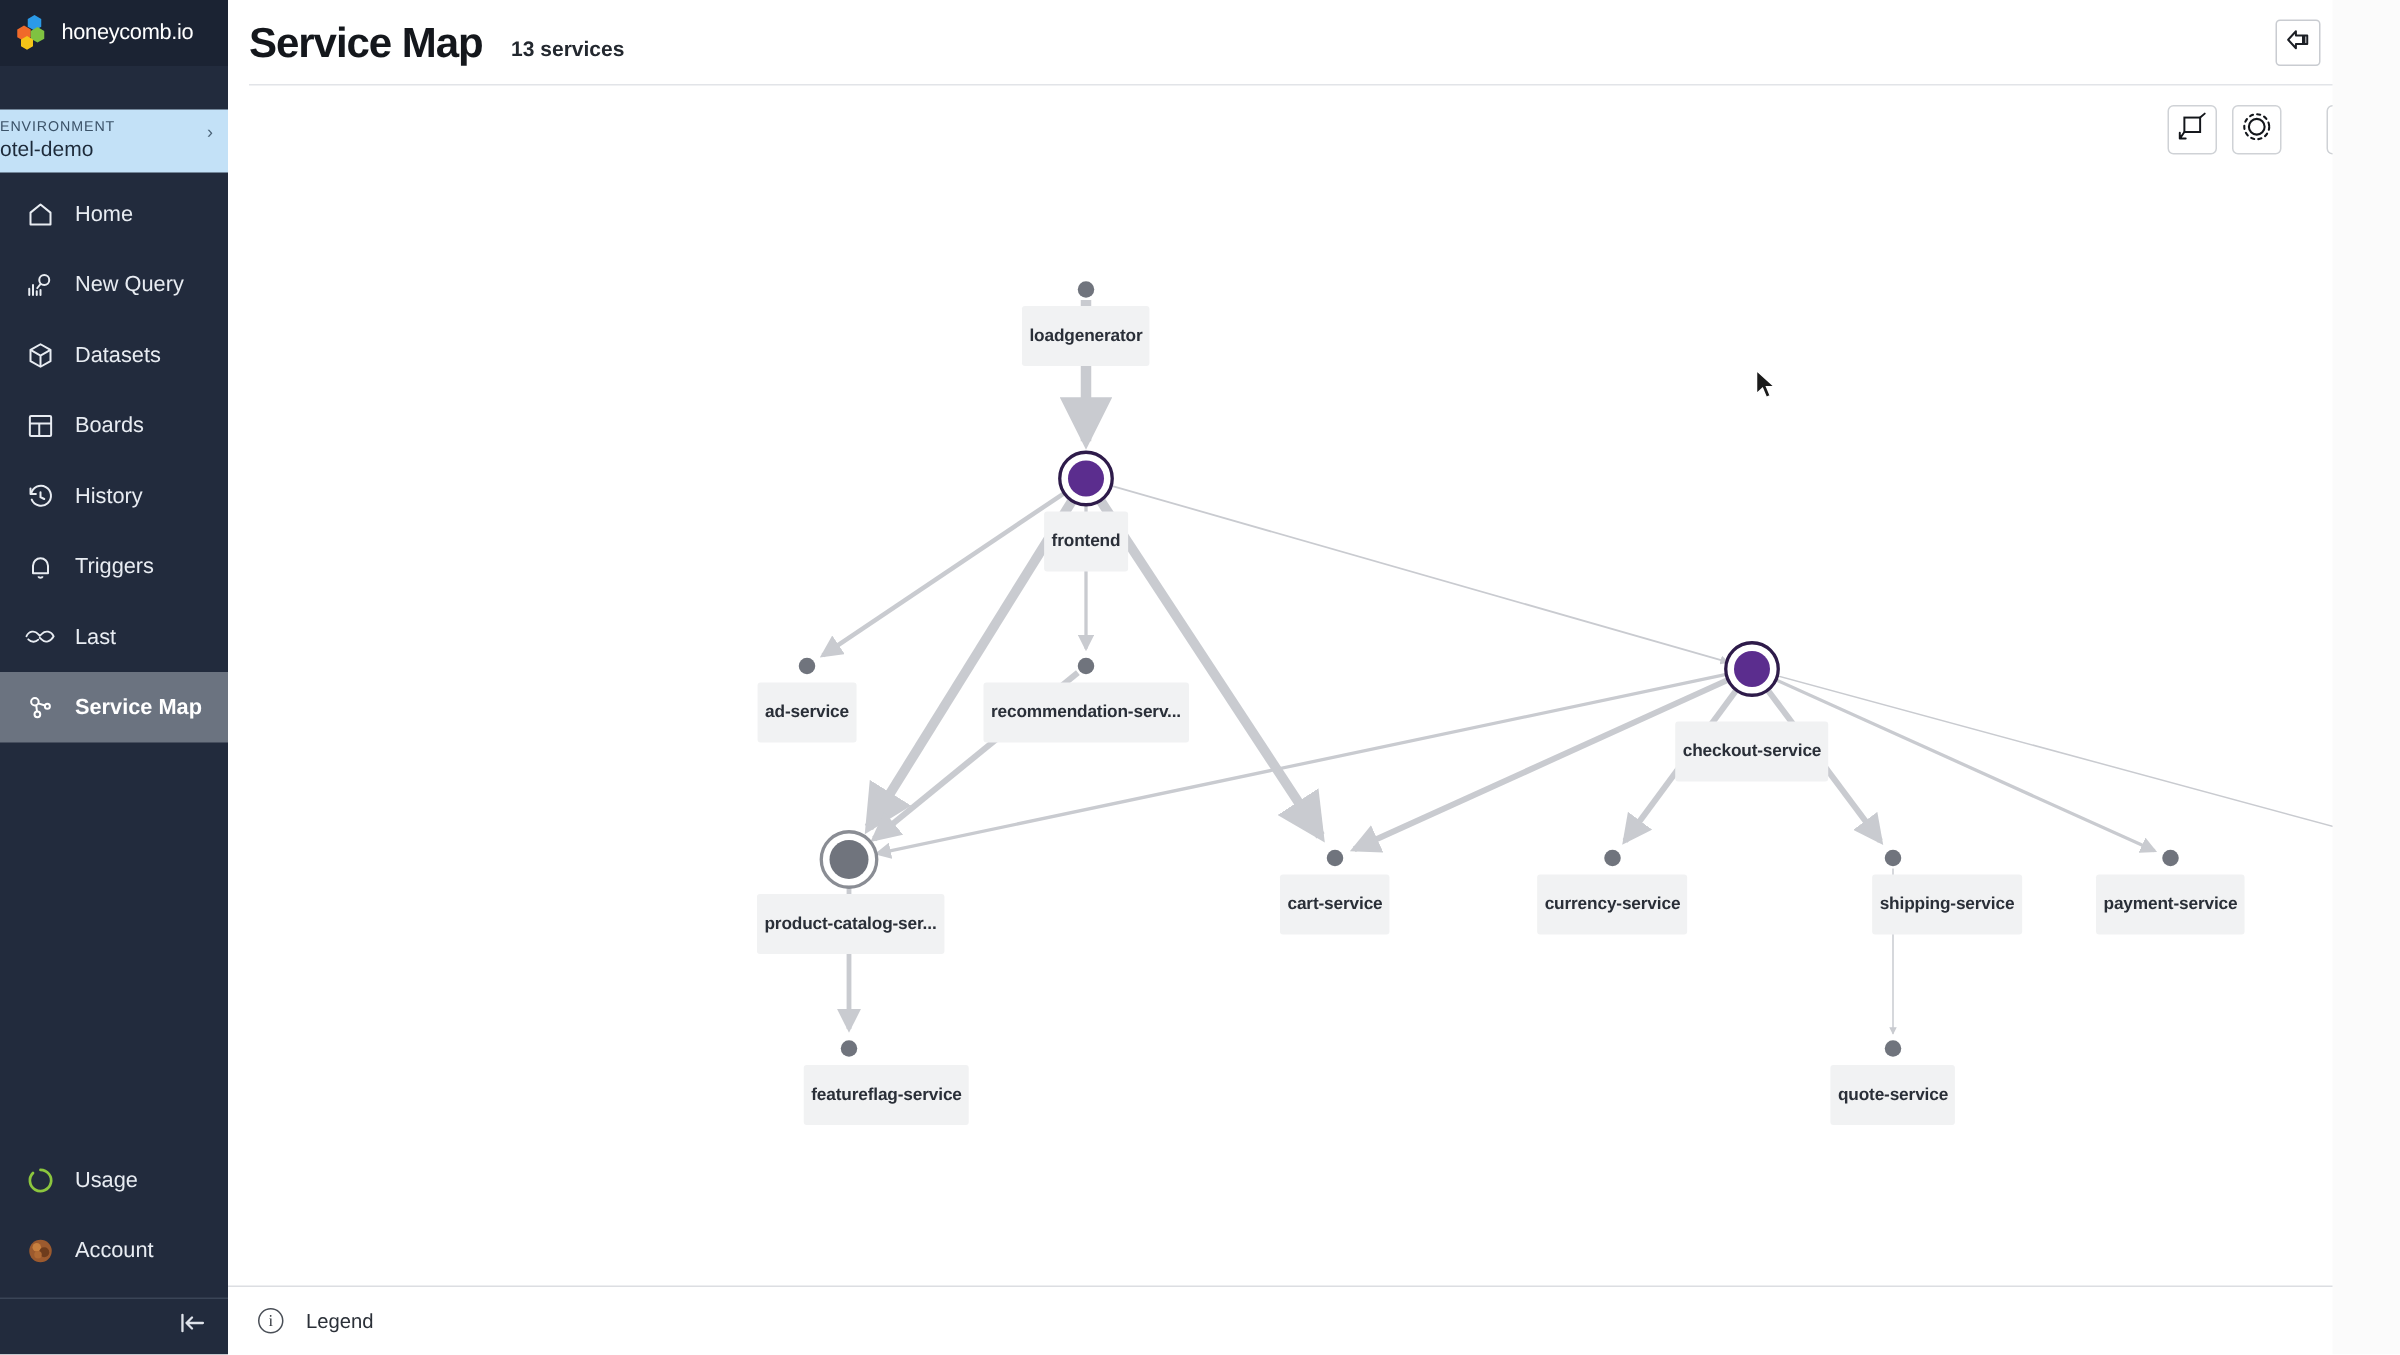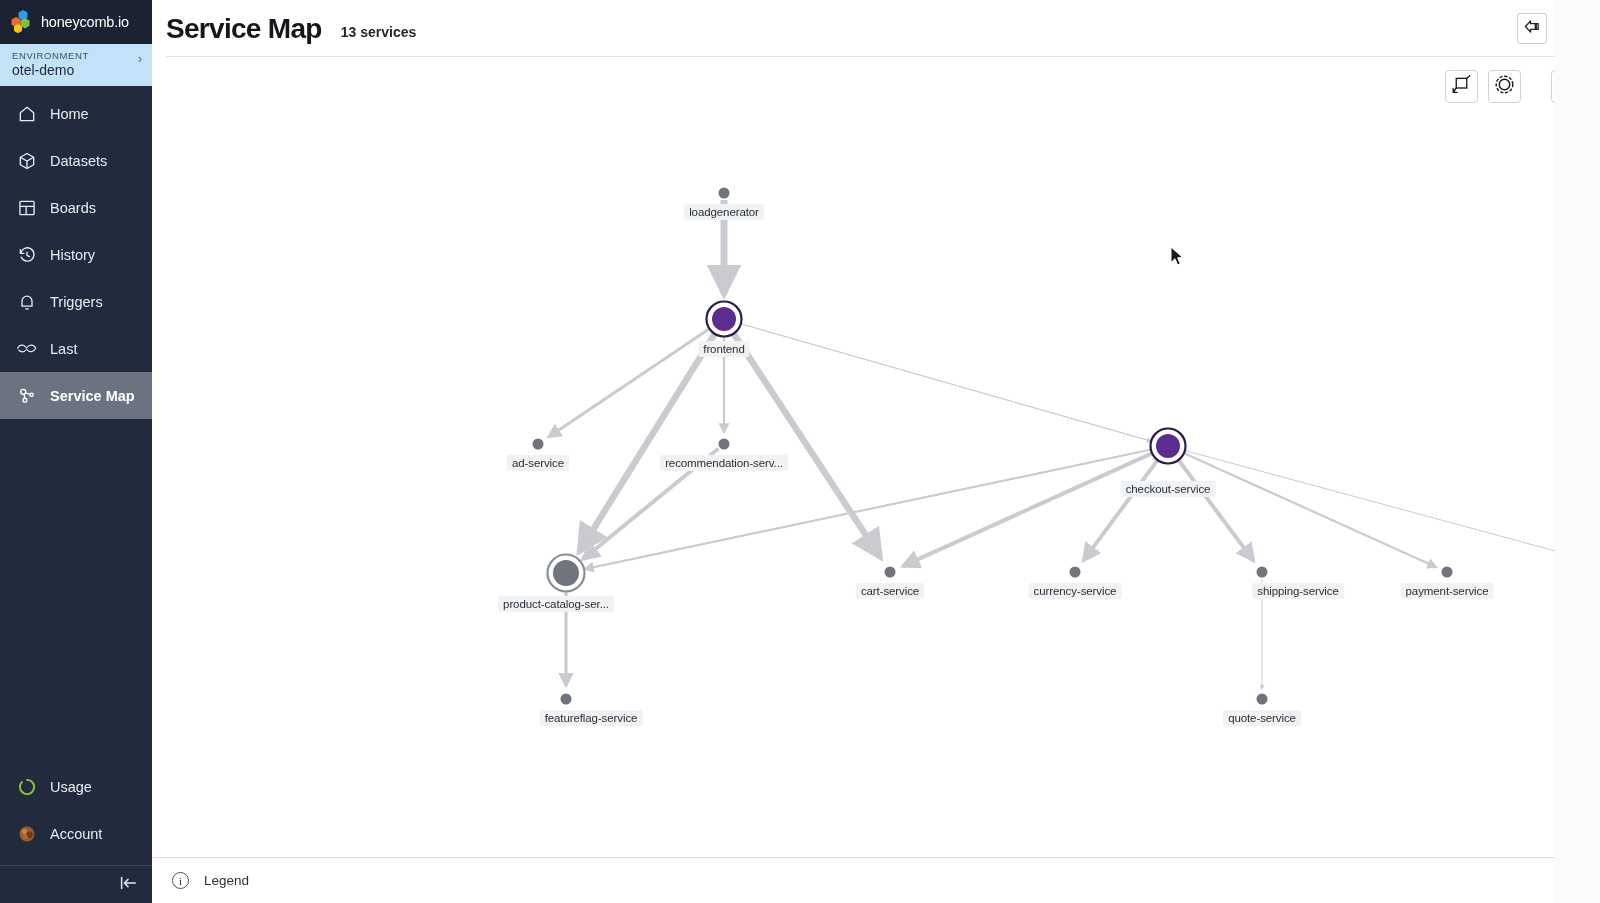--- a/index.html
+++ b/index.html
@@ -23,22 +23,22 @@
   .brand {
     height: 44px; display: flex; align-items: center;
     padding-left: 10px; gap: 5px;
     background: #1b2333;
   }
   .brand-logo { width: 26px; height: 26px; position: relative; flex: 0 0 26px; }
   .brand-text { font-size: 14.5px; letter-spacing: -0.2px; color: #ffffff; font-weight: 500; }
 
   .env {
     background: #c3e1f7; color: #1d2a3a;
-    padding: 6px 10px 8px 12px;
-    position: relative; cursor: pointer;
+    padding: 6px 10px 8px 0;
+    position: relative; cursor: pointer; margin-top: 29px;
   }
   .env-label { font-size: 9.5px; letter-spacing: 0.6px; color: #3b5268; text-transform: uppercase; }
   .env-value { font-size: 14px; color: #1d2a3a; margin-top: 1px; }
   .env-chevron { position: absolute; right: 10px; top: 8px; font-size: 12px; color: #4a6277; }
 
   .nav { margin-top: 4px; display: flex; flex-direction: column; }
   .nav-item {
     display: flex; align-items: center; gap: 13px;
     padding: 0 0 0 16px; height: 47px;
     color: #e8ecf2; font-size: 14.5px; cursor: pointer;
@@ -90,22 +90,22 @@
     background: #fff; display: flex; align-items: center; justify-content: center; cursor: pointer;
   }
 
   
   .canvas { position: absolute; left: 0; top: 57px; right: 0; bottom: 46px; overflow: hidden; }
   .canvas svg { position: absolute; left: 0; top: 0; }
 
   .node-label {
     position: absolute; transform: translateX(-50%);
     background: #f1f2f3; color: #2a2f38;
-    font-size: 11.5px; font-weight: normal; letter-spacing: -0.1px;
-    padding: 2px 5px; border-radius: 2px; white-space: nowrap; cursor: pointer;
+    font-size: 11.5px; font-weight: bold; letter-spacing: -0.1px;
+    padding: 14px 5px; border-radius: 2px; white-space: nowrap; cursor: pointer;
   }
 
   
   .legend-bar {
     position: absolute; left: 0; right: 0; bottom: 0; height: 46px;
     display: flex; align-items: center; padding-left: 20px;
     border-top: 1px solid #dcdee2;
   }
   .legend-info {
     width: 17px; height: 17px; border-radius: 50%; border: 1px solid #4a4f57;
@@ -150,20 +150,30 @@
 
       <div class="nav-item">
         <span class="nav-icon">
           <svg width="20" height="20" viewBox="0 0 24 24" fill="none" stroke="#e8ecf2" stroke-width="1.6">
             <path d="M4 10.5 L12 4 L20 10.5 V20 H4 Z" stroke-linejoin="round"></path>
           </svg>
         </span>
         <span>Home</span>
       </div>
 
+      <div class="nav-item">
+        <span class="nav-icon">
+          <svg width="20" height="20" viewBox="0 0 24 24" fill="none" stroke="#e8ecf2" stroke-width="1.6">
+            <circle cx="15" cy="8" r="4"></circle>
+              <path d="M12.2 11 L9 15"></path>
+            <path d="M3 20 V15 M6 20 V12 M9 20 V17 M12 20 V16" stroke-linecap="round"></path>
+          </svg>
+        </span>
+        <span>New Query</span>
+      </div>
 
       <div class="nav-item">
         <span class="nav-icon">
           <svg width="20" height="20" viewBox="0 0 24 24" fill="none" stroke="#e8ecf2" stroke-width="1.6">
             <path d="M12 3 L20 7.5 V16.5 L12 21 L4 16.5 V7.5 Z" stroke-linejoin="round"></path>
             <path d="M4 7.5 L12 12 L20 7.5 M12 12 V21"></path>
           </svg>
         </span>
         <span>Datasets</span>
       </div>
@@ -391,21 +401,21 @@
           <circle cx="1481" cy="515" r="5.5" fill="#70747d"></circle>
           <circle cx="414" cy="642" r="5.5" fill="#70747d"></circle>
           <circle cx="1110" cy="642" r="5.5" fill="#70747d"></circle>
         </svg>
       <div id="graph-labels">
           <div class="node-label" style="left: 572px; top: 146.5px;">loadgenerator</div>
           <div class="node-label" style="left: 572px; top: 284px;">frontend</div>
           <div class="node-label" style="left: 386px; top: 397.5px;">ad-service</div>
           <div class="node-label" style="left: 572px; top: 397.5px;">recommendation-serv...</div>
           <div class="node-label" style="left: 1016px; top: 424px;">checkout-service</div>
-          <div class="node-label" style="left: 404px; top: 539px;">product-catalog-ser...</div>
+          <div class="node-label" style="left: 415px; top: 539px;">product-catalog-ser...</div>
           <div class="node-label" style="left: 738px; top: 525.5px;">cart-service</div>
           <div class="node-label" style="left: 923px; top: 525.5px;">currency-service</div>
           <div class="node-label" style="left: 1146px; top: 525.5px;">shipping-service</div>
           <div class="node-label" style="left: 1295px; top: 525.5px;">payment-service</div>
           <div class="node-label" style="left: 1481px; top: 525.5px;">email-service</div>
           <div class="node-label" style="left: 439px; top: 652.5px; text-align: center;">featureflag-service</div>
           <div class="node-label" style="left: 1110px; top: 652.5px;">quote-service</div>
         </div>
     </div>
 

